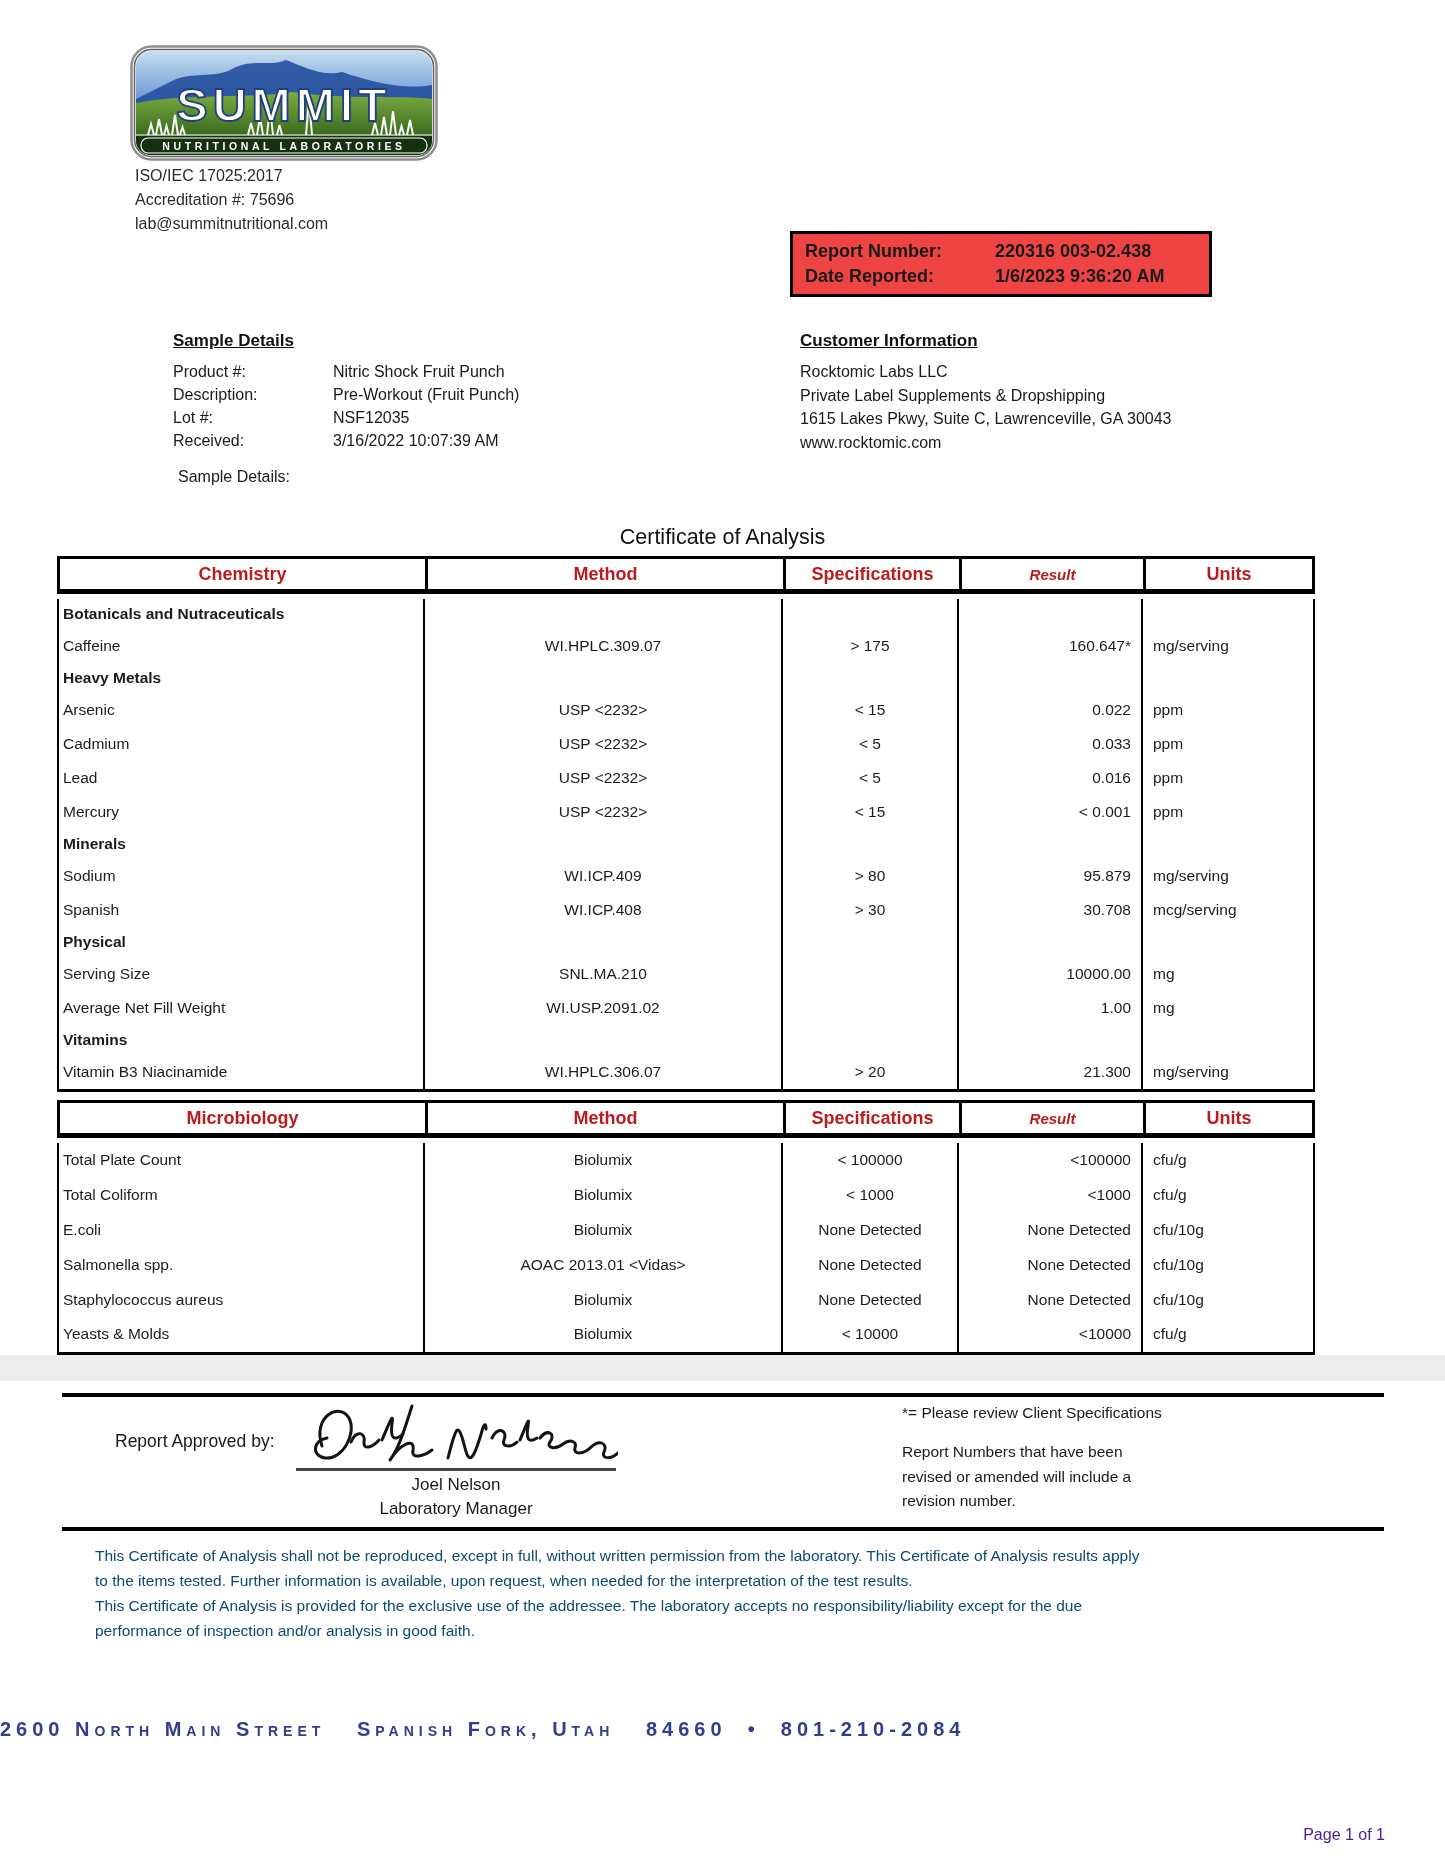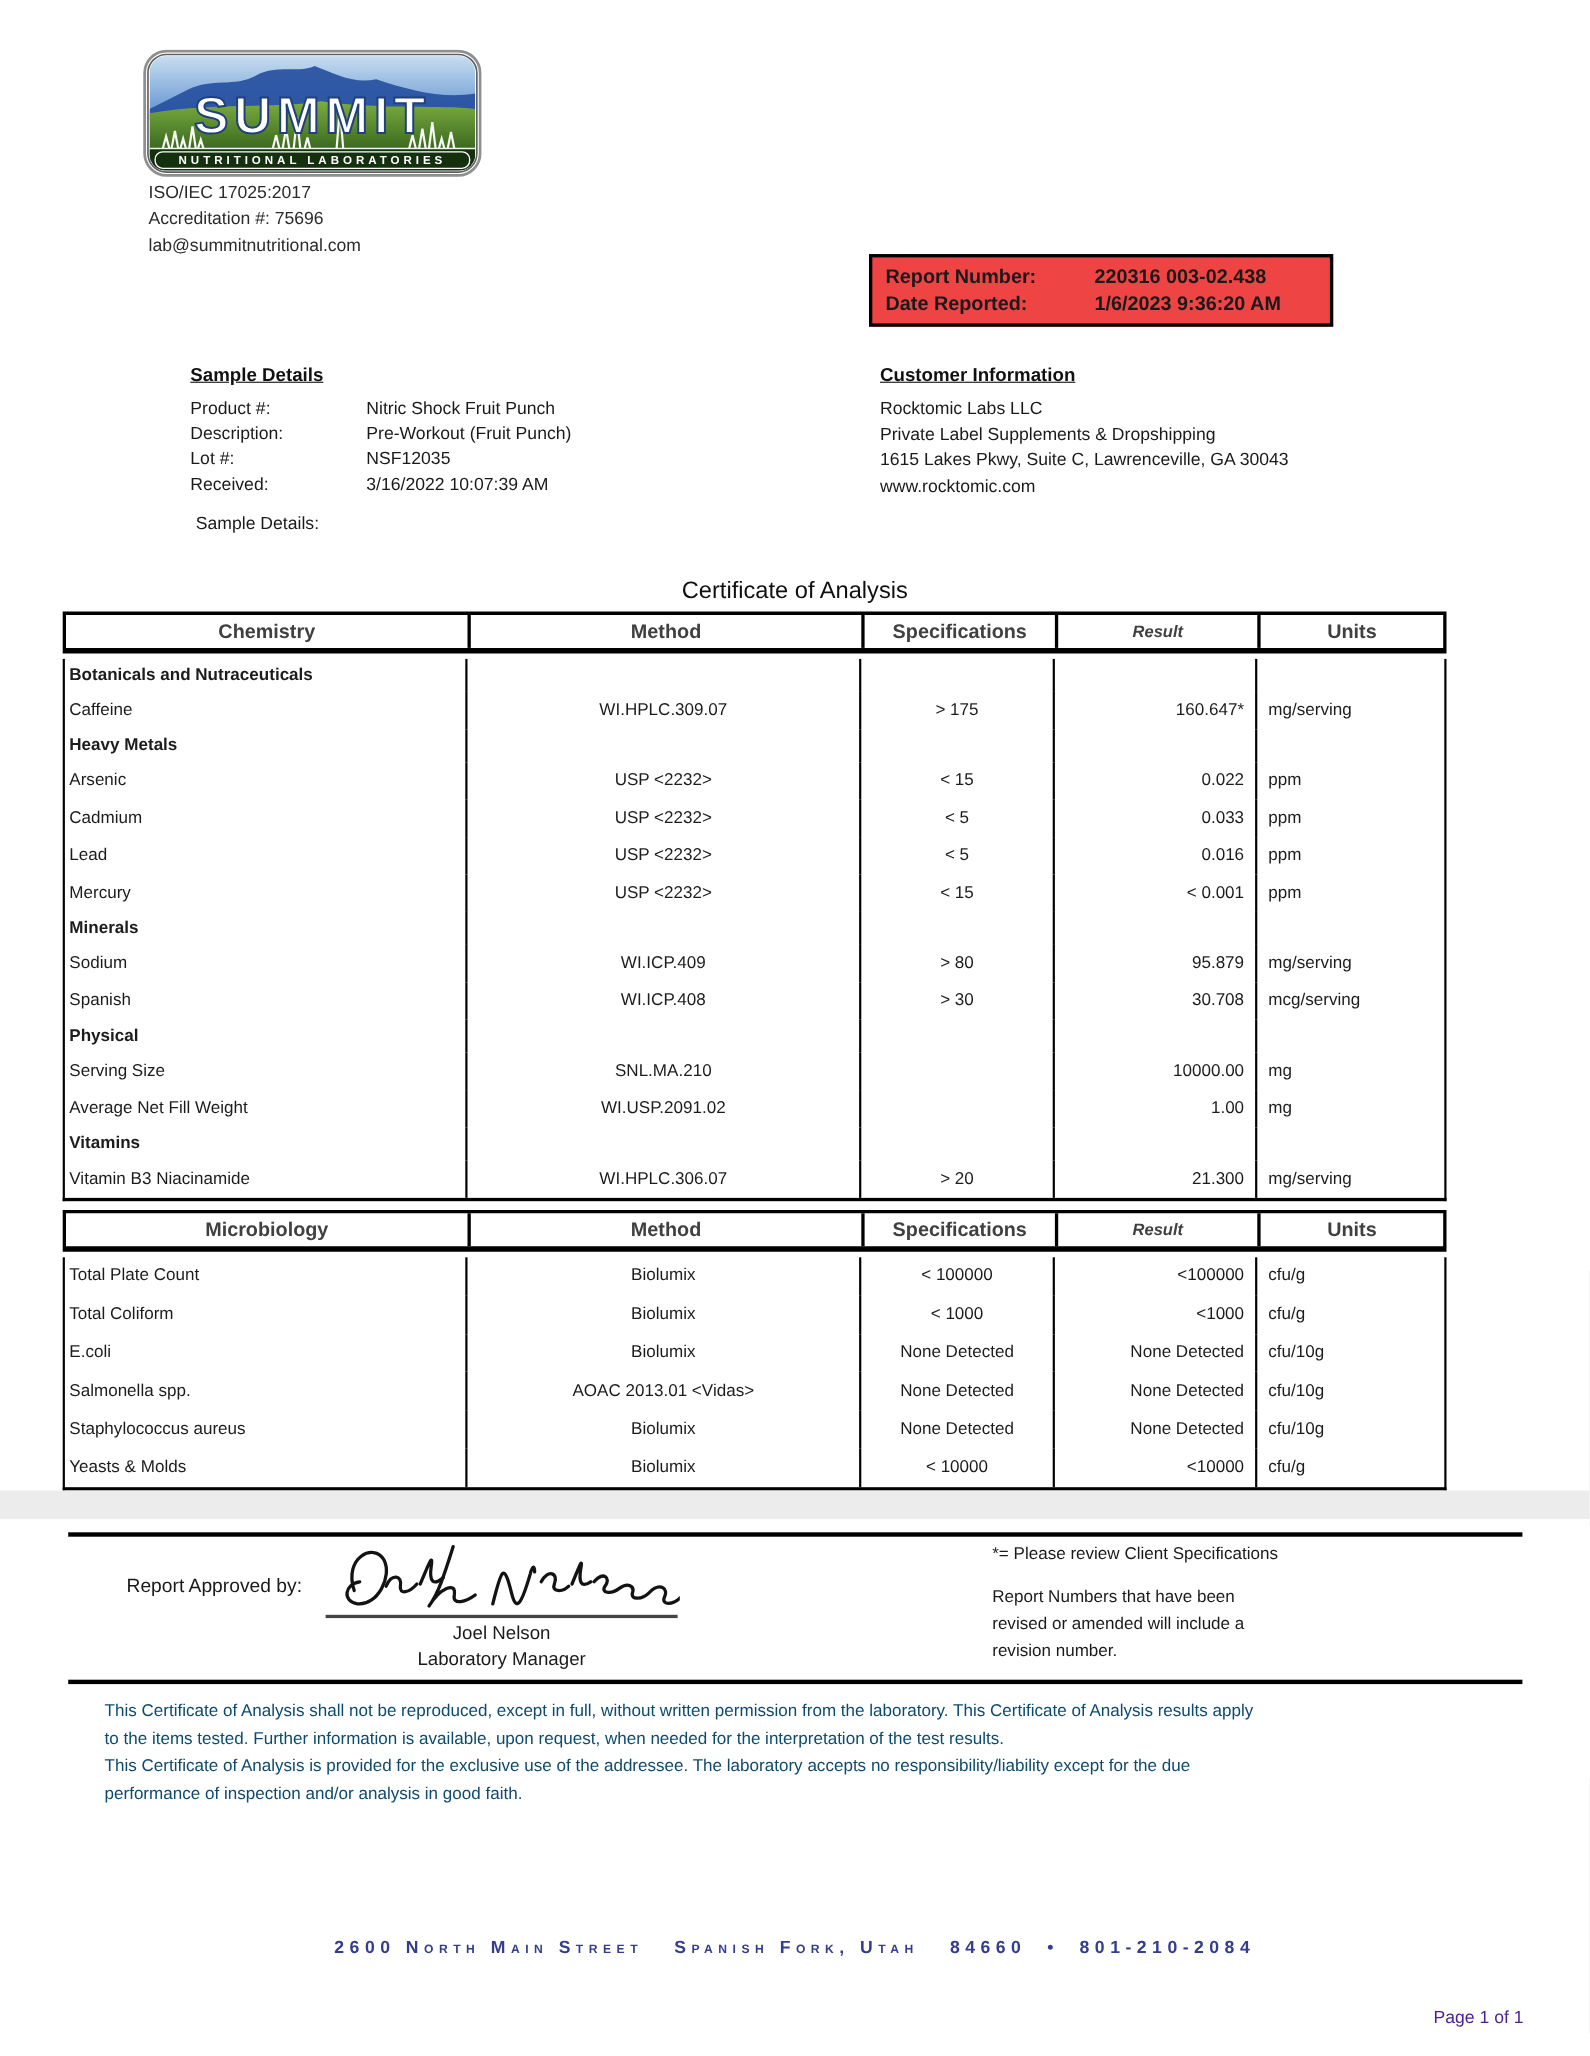--- a/index.html
+++ b/index.html
@@ -32,21 +32,21 @@
   .customer-block{left:800px;top:331px;}
   .customer-lines{margin-top:9px;font-size:16px;line-height:23.5px;}
 
   .coa-title{left:0;top:525px;width:1445px;text-align:center;font-size:21.5px;color:#101010;}
 
   
   .thead{left:57px;width:1258px;height:38px;display:grid;
     grid-template-columns:368px 358px 176px 184px 1fr;
     border:3px solid #000;border-bottom:5px solid #000;box-sizing:border-box;background:#fff;}
   .hcell{display:flex;align-items:center;justify-content:center;font-weight:bold;
-    font-size:18px;border-right:3px solid #000;color:#404040;}
+    font-size:18px;border-right:3px solid #000;color:#b91c1c;}
   .hcell:last-child{border-right:none;}
   .hcell.small{font-size:15px;font-style:italic;}
   .thead-chem{top:556px;}
   .thead-micro{top:1100px;}
 
   .tbody{left:57px;width:1258px;border-left:2px solid #000;border-right:2px solid #000;
     border-bottom:3px solid #000;box-sizing:border-box;background:#fff;}
   .tbody-chem{top:599px;}
   .tbody-micro{top:1143px;}
   .trow{display:grid;grid-template-columns:366px 358px 176px 184px 1fr;}
@@ -72,22 +72,22 @@
   .sig-line{left:296px;top:1468px;width:320px;height:2.5px;background:#444;}
   .sig-name{left:296px;top:1475px;width:320px;text-align:center;font-size:17px;}
   .sig-title{left:296px;top:1499px;width:320px;text-align:center;font-size:17px;}
 
   .note-asterisk{left:902px;top:1404px;font-size:15.5px;}
   .note-lines{left:902px;top:1440px;font-size:15.5px;line-height:24.5px;}
 
   .disclaimer{left:95px;top:1543px;font-size:15.5px;line-height:25px;color:#0c4a6e;}
   .disclaimer div{white-space:nowrap;}
 
-  .footer-address{left:0;top:1762px;width:1445px;text-align:center;font-weight:bold;
-    font-size:16px;letter-spacing:5px;color:#333c8e;font-variant:small-caps;white-space:pre;}
+  .footer-address{left:0;top:1718px;width:1445px;font-weight:bold;
+    font-size:20px;letter-spacing:5px;color:#333c8e;font-variant:small-caps;white-space:pre;}
   .page-label{left:1180px;top:1826px;width:205px;text-align:right;font-size:16px;color:#4c1d95;}
 </style>
 </head>
 <body>
 
 <div class="page">
 
   <svg class="abs logo" viewBox="0 0 308 116">
     <defs>
       <linearGradient id="sky" x1="0" y1="0" x2="0" y2="1">

